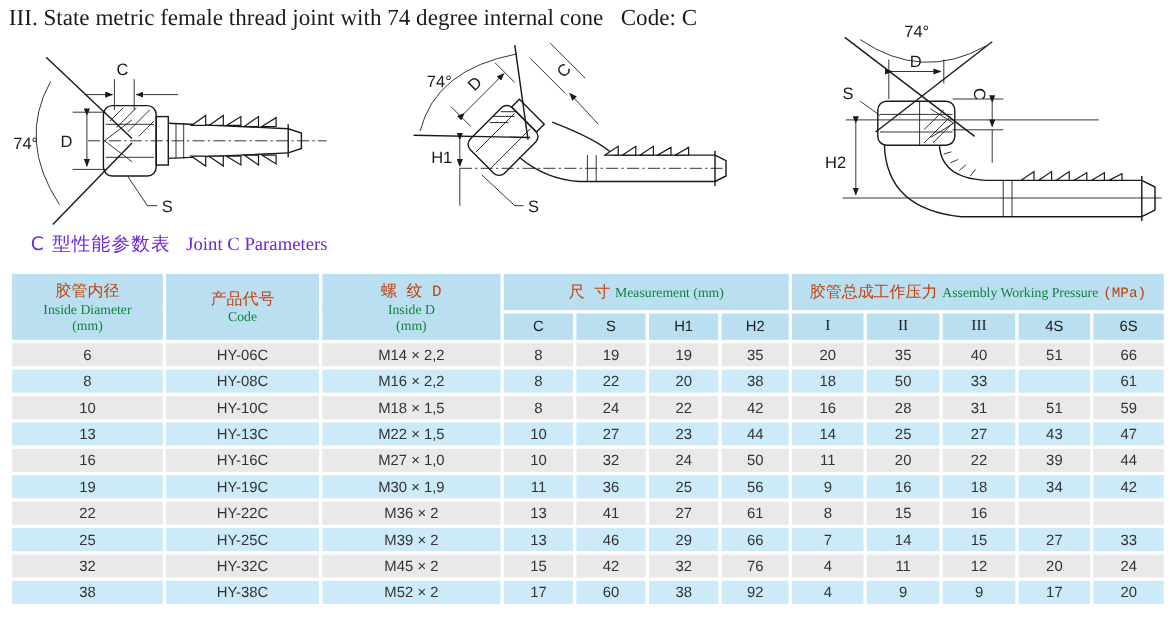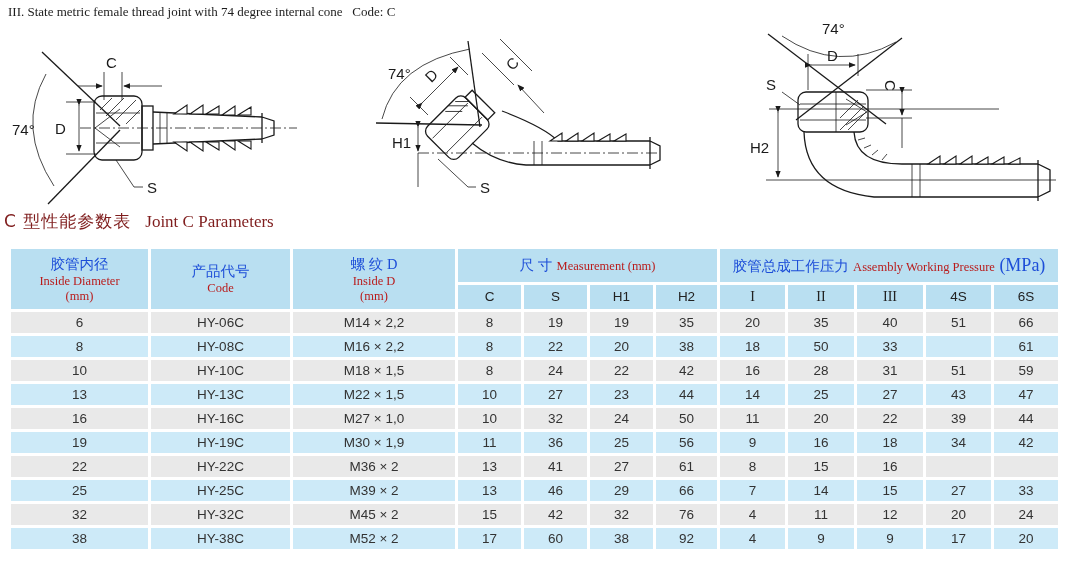--- a/index.html
+++ b/index.html
@@ -1,30 +1,30 @@
 <!DOCTYPE html>
 <html style="--header-bg: #b9dff1; --row-blue: #cdeaf8; --row-gray: #e9e9e9;"><head>
 <meta charset="utf-8">
 <style>
   html,body{margin:0;padding:0;background:#ffffff;}
   #page{position:relative;width:1066px;height:564px;background:#fff;overflow:hidden;
         font-family:"Liberation Sans",sans-serif;color:#222;}
   .doc-title{position:absolute;left:8px;top:4px;font-family:"Liberation Serif",serif;
-             font-size:13px;color:#1c1c1c;white-space:pre;}
+             font-size:21px;color:#1c1c1c;white-space:pre;}
   .diagram{position:absolute;}
-  .section-title{position:absolute;left:4px;top:210px;font-size:17px;color:#7f1d1d;}
+  .section-title{position:absolute;left:28px;top:210px;font-size:17px;color:#6d28d9;}
   .section-title .zh{font-family:"DejaVu Sans","Liberation Sans",sans-serif;letter-spacing:1px;}
   .section-title .en{font-family:"Liberation Serif",serif;margin-left:14px;}
   table.params{position:absolute;left:8px;top:246px;width:1050px;border-collapse:collapse;
                table-layout:fixed;}
   table.params th,table.params td{border:3px solid #ffffff;padding:0;text-align:center;
                vertical-align:middle;font-weight:normal;}
   th.hdr{background:var(--header-bg);}
-  .zh-h{font-family:Liberation Serif, serif;font-size:14.5px;color:#1d4ed8;}
-  .en-h{font-family:"Liberation Serif",serif;font-size:12.5px;color:#b91c1c;}
+  .zh-h{font-family:Liberation Mono, monospace;font-size:14.5px;color:#c2410c;}
+  .en-h{font-family:"Liberation Serif",serif;font-size:12.5px;color:#15803d;}
   .sub-h{font-size:13.5px;color:#222;}
   .sub-roman{font-family:"Liberation Serif",serif;font-size:14px;}
   tr.row-gray td{background:var(--row-gray);}
   tr.row-blue td{background:var(--row-blue);}
   td.cell{font-size:13.5px;color:#333;height:21px;}
   svg text{font-family:"Liberation Sans",sans-serif;font-size:15px;fill:#1a1a1a;}
   svg .ln{stroke:#1a1a1a;fill:none;stroke-width:1.3;}
   svg .thin{stroke:#1a1a1a;fill:none;stroke-width:0.8;}
   svg .cl{stroke:#1a1a1a;fill:none;stroke-width:0.8;stroke-dasharray:11 3 2 3;}
   svg .tooth{fill:#fff;stroke:#1a1a1a;stroke-width:1.1;}
@@ -197,21 +197,21 @@
           <div class="en-h"><span>Inside D</span><br>
           <span>(mm)</span></div>
         </th>
         <th class="hdr" colspan="4">
           <span class="zh-h">尺  寸</span>
           <span class="en-h">Measurement  (mm)</span>
         </th>
         <th class="hdr" colspan="5">
           <span class="zh-h">胶管总成工作压力</span>
           <span class="en-h">Assembly Working Pressure</span>
-          <span class="zh-h" style="font-size:18px">(MPa)</span>
+          <span class="zh-h" style="font-size:13px">(MPa)</span>
         </th>
       </tr>
       <tr style="height:26px">
         <th class="hdr sub-h">C</th>
         <th class="hdr sub-h">S</th>
         <th class="hdr sub-h">H1</th>
         <th class="hdr sub-h">H2</th>
         <th class="hdr sub-h sub-roman">I</th>
         <th class="hdr sub-h sub-roman">II</th>
         <th class="hdr sub-h sub-roman">III</th>

